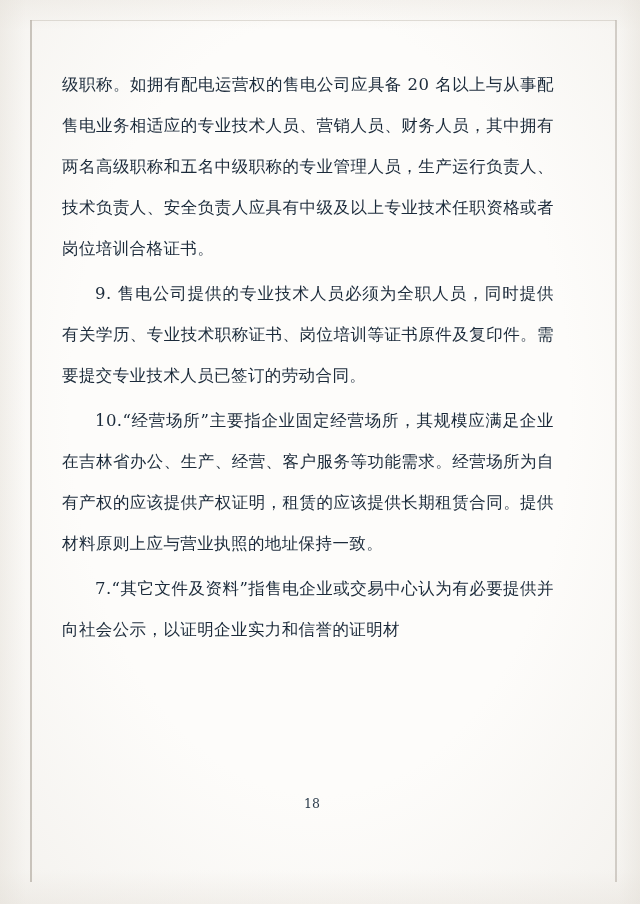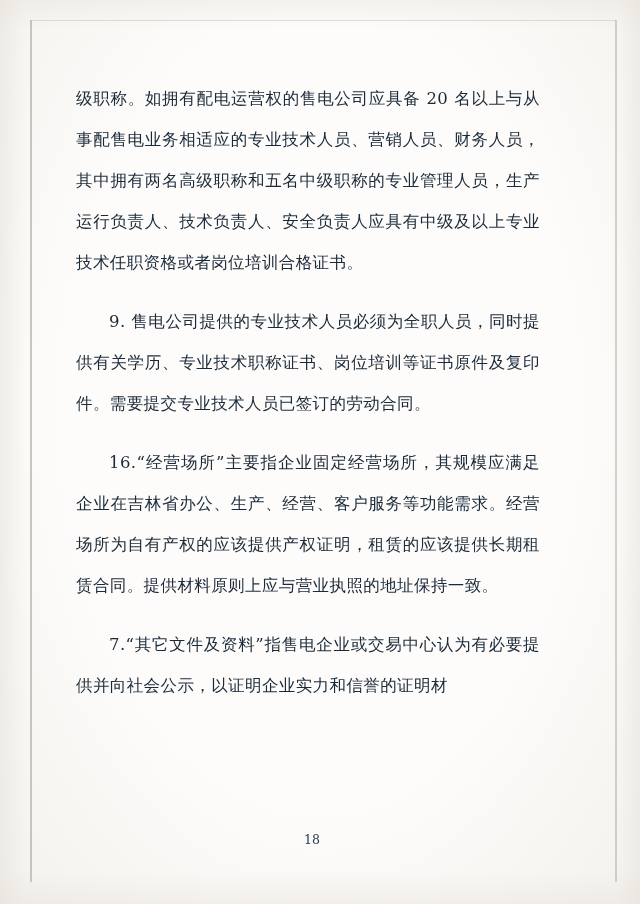--- a/index.html
+++ b/index.html
@@ -60,50 +60,50 @@
     top: 60px;
     width: 500px;
   }
   .para {
     font-size: 16.5px;
     line-height: 41px;
     color: #1b2a3a;
     letter-spacing: 0.4px;
     text-align: justify;
     text-justify: inter-ideograph;
-    margin: 18px;
+    margin: 4px;
     font-family: "DejaVu Serif", "Liberation Serif", serif;
   }
   .para.indent {
     text-indent: 33px;
   }
   .para + .para {
     margin-top: 0px;
   }
   .page-number {
     position: absolute;
     left: 0;
-    top: 832px;
+    top: 796px;
     width: 624px;
     text-align: center;
     font-size: 12.5px;
     color: #2a3a4a;
     font-family: "DejaVu Serif", "Liberation Serif", serif;
   }
 </style>
 </head>
 <body>
 
 <div class="page">
   <div class="paper-tint"></div>
   <div class="frame-top"></div>
   <div class="frame-left"></div>
   <div class="frame-right"></div>
 
   <div class="content">
     <p class="para">级职称。如拥有配电运营权的售电公司应具备 20 名以上与从事配售电业务相适应的专业技术人员、营销人员、财务人员，其中拥有两名高级职称和五名中级职称的专业管理人员，生产运行负责人、技术负责人、安全负责人应具有中级及以上专业技术任职资格或者岗位培训合格证书。</p>
     <p class="para indent">9. 售电公司提供的专业技术人员必须为全职人员，同时提供有关学历、专业技术职称证书、岗位培训等证书原件及复印件。需要提交专业技术人员已签订的劳动合同。</p>
-    <p class="para indent">16.“经营场所”主要指企业固定经营场所，其规模应满足企业在吉林省办公、生产、经营、客户服务等功能需求。经营场所为自有产权的应该提供产权证明，租赁的应该提供长期租赁合同。提供材料原则上应与营业执照的地址保持一致。</p>
+    <p class="para indent">10.“经营场所”主要指企业固定经营场所，其规模应满足企业在吉林省办公、生产、经营、客户服务等功能需求。经营场所为自有产权的应该提供产权证明，租赁的应该提供长期租赁合同。提供材料原则上应与营业执照的地址保持一致。</p>
     <p class="para indent">7.“其它文件及资料”指售电企业或交易中心认为有必要提供并向社会公示，以证明企业实力和信誉的证明材</p>
   </div>
 
   <div class="page-number">18</div>
 </div>
 
 </body></html>

